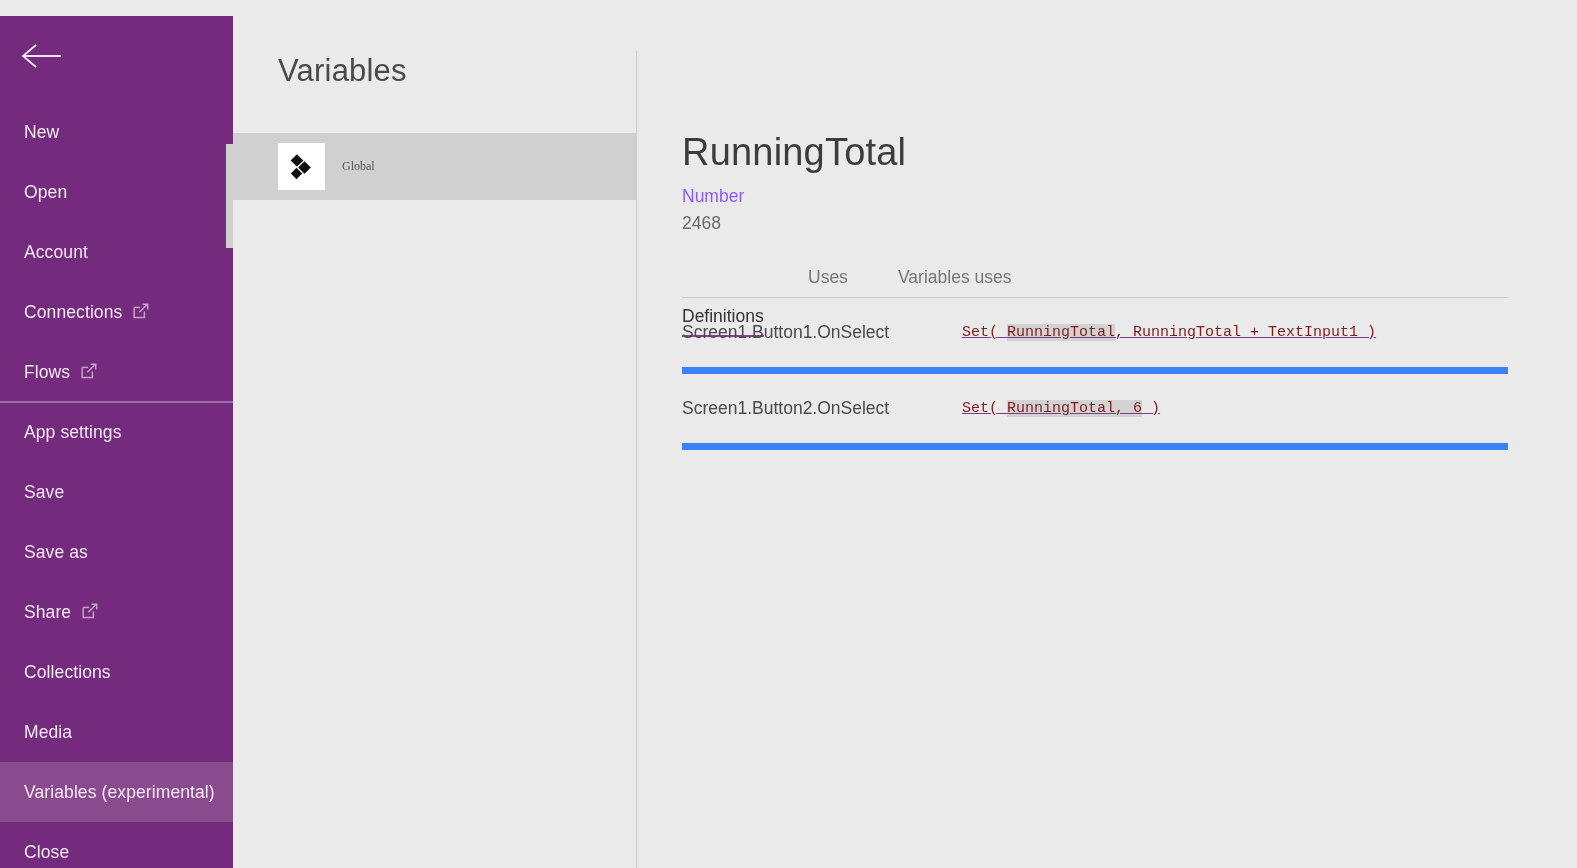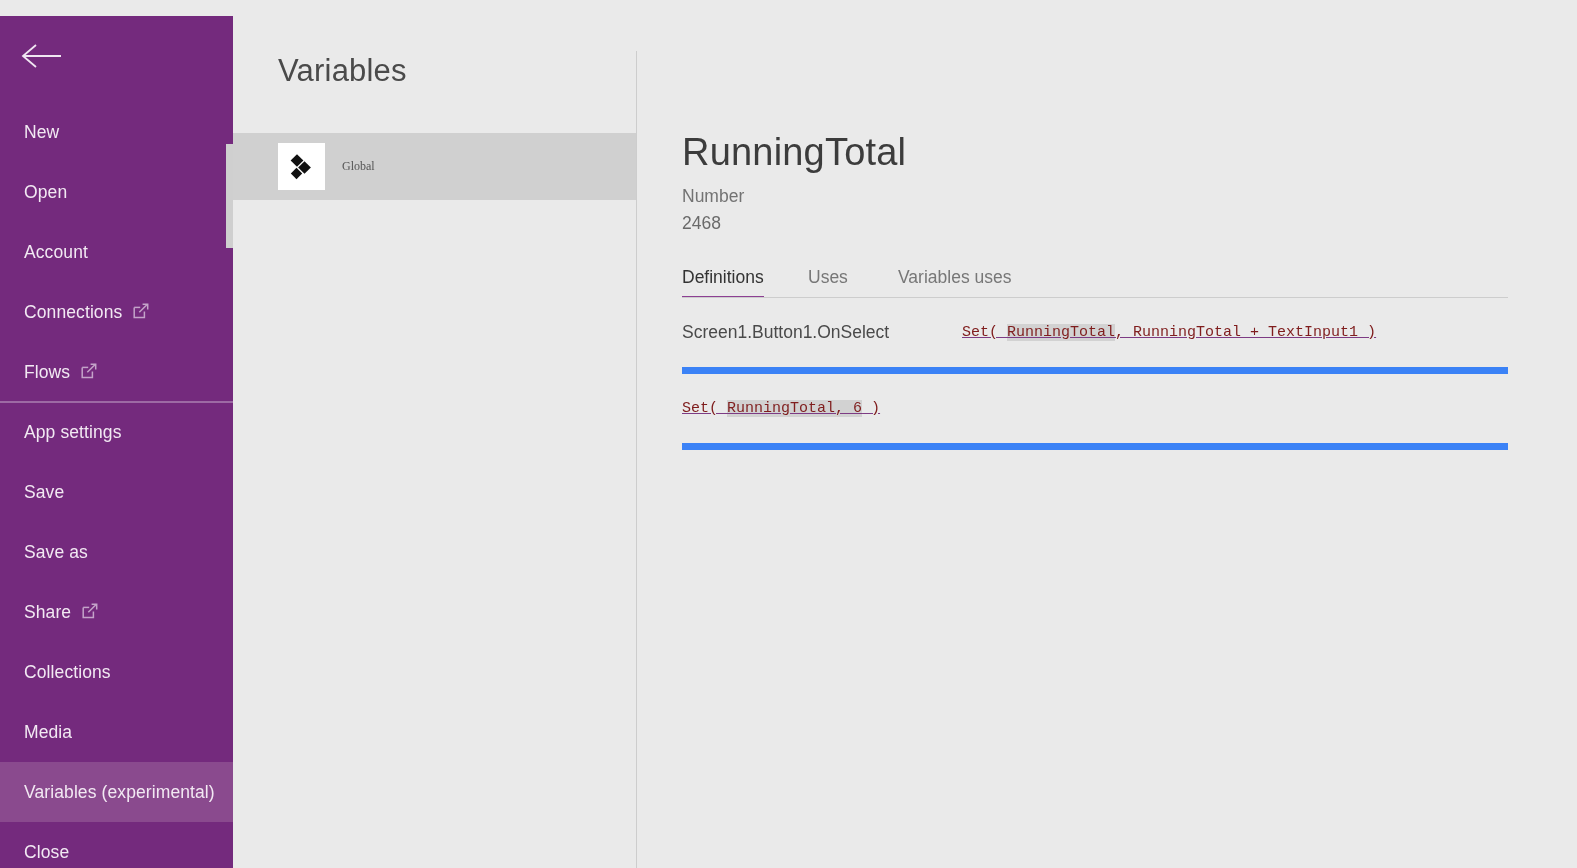--- a/index.html
+++ b/index.html
@@ -188,21 +188,21 @@
     color: #3c3c3c;
     letter-spacing: 0.2px;
     line-height: 1;
   }
   .var-type {
     position: absolute;
     left: 45px;
     top: 186px;
     font-size: 17.5px;
     font-weight: 400;
-    color: #737373;
+    color: #8b5cf6;
   }
   .var-value {
     position: absolute;
     left: 45px;
     top: 213px;
     font-size: 17.5px;
     font-weight: 400;
     color: #6a6a6a;
   }
 
@@ -226,20 +226,21 @@
     top: 0;
     font-size: 17.5px;
     font-weight: 400;
     color: #777777;
     white-space: nowrap;
     padding-bottom: 8px;
   }
   .tab.active {
     color: #333333;
     border-bottom: 2px solid #8d3f93;
+    margin-top: 39px;
   }
   .tab-0 { left: 0px; }
   .tab-1 { left: 126px; }
   .tab-2 { left: 216px; }
 
   
   .defs {
     position: absolute;
     left: 45px;
     top: 298px;
@@ -383,18 +384,19 @@
         <div class="tab tab-2">Variables uses</div>
       </div>
     <div class="tabs-underline"></div>
 
     <div class="defs">
         <div class="def-row">
           <div class="def-target">Screen1.Button1.OnSelect</div>
           <a class="def-formula"><span>Set( </span><span class="hl">RunningTotal</span><span>, RunningTotal + TextInput1 )</span></a>
         </div>
         <div class="def-row">
+          <div class="def-target">Screen1.Button2.OnSelect</div>
           <a class="def-formula"><span>Set( </span><span class="hl">RunningTotal, 6</span><span> )</span></a>
         </div>
       </div>
   </section>
 
 </div>
 
 </body></html>

